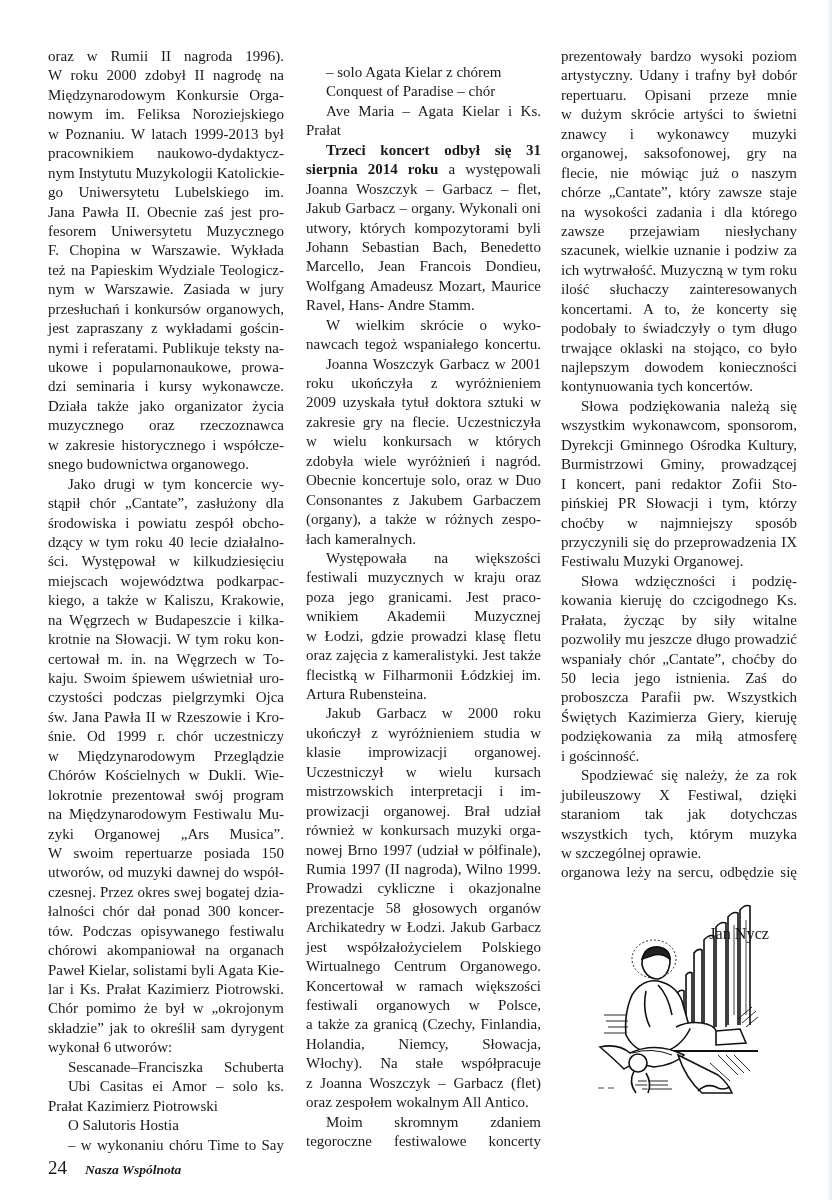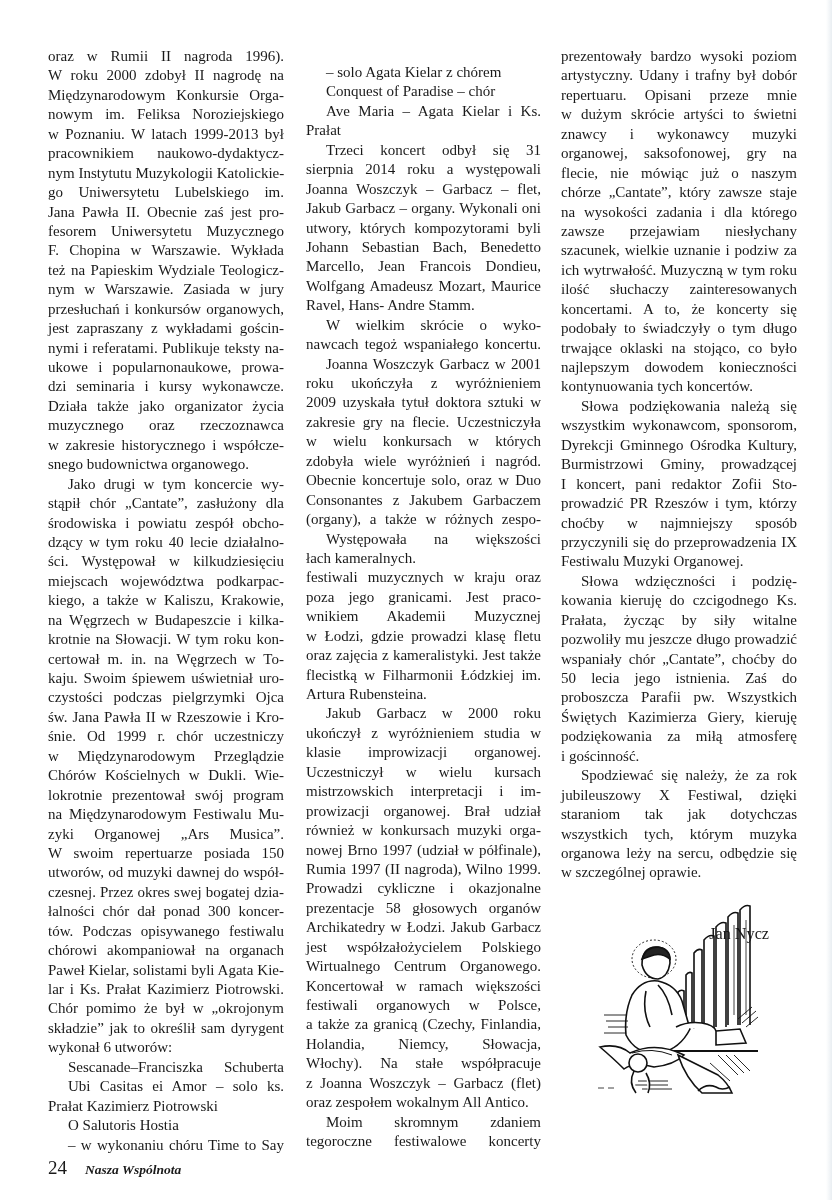--- a/index.html
+++ b/index.html
@@ -7,21 +7,21 @@
          font-family: "Liberation Serif", "DejaVu Serif", serif; color: #1a1a1a; }
   .col { position: absolute; top: 47px; width: 236px; font-size: 15px; line-height: 19.45px; }
   #col1 { left: 48px; }
   #col2 { left: 306px; width: 235px; margin-top: 16px; }
   #col3 { left: 561px; width: 236px; }
   .ln { display: block; white-space: nowrap; text-align: justify; text-align-last: justify; height: 19.45px; overflow: visible; }
   .ln.last { text-align-last: left; }
   .ln.ind { padding-left: 20px; }
   .ln.right { text-align: right; text-align-last: right; padding-right: 28px; }
   .it { }
-  .ln b { font-weight: normal; }
+  .ln b { font-weight: bold; }
   #footer { position: absolute; left: 48px; top: 1157px; font-size: 19px; }
   #footer .pg { font-family: "Liberation Serif", serif; }
   #footer .mag { font-style: italic; font-weight: bold; font-size: 13.5px; margin-left: 18px; }
   #illustration { position: absolute; left: 598px; top: 895px; width: 200px; height: 200px; }
   #right-edge { position: absolute; right: 0; top: 0; width: 6px; height: 1200px;
                 background: linear-gradient(to right, #ffffff, #e9eef2); }
 </style>
 </head>
 <body>
 
@@ -102,22 +102,22 @@
     <span class="ln"><span>nawcach tegoż wspaniałego koncertu.</span></span>
     <span class="ln ind"><span>Joanna Woszczyk Garbacz w 2001</span></span>
     <span class="ln"><span>roku ukończyła z wyróżnieniem</span></span>
     <span class="ln"><span>2009 uzyskała tytuł doktora sztuki w</span></span>
     <span class="ln"><span>zakresie gry na flecie. Uczestniczyła</span></span>
     <span class="ln"><span>w wielu konkursach w których</span></span>
     <span class="ln"><span>zdobyła wiele wyróżnień i nagród.</span></span>
     <span class="ln"><span>Obecnie koncertuje solo, oraz w Duo</span></span>
     <span class="ln"><span>Consonantes z Jakubem Garbaczem</span></span>
     <span class="ln"><span>(organy), a także w różnych zespo-</span></span>
+    <span class="ln last"><span>łach kameralnych.</span></span>
     <span class="ln ind"><span>Występowała na większości</span></span>
-    <span class="ln last"><span>łach kameralnych.</span></span>
     <span class="ln"><span>festiwali muzycznych w kraju oraz</span></span>
     <span class="ln"><span>poza jego granicami. Jest praco-</span></span>
     <span class="ln"><span>wnikiem Akademii Muzycznej</span></span>
     <span class="ln"><span>w Łodzi, gdzie prowadzi klasę fletu</span></span>
     <span class="ln"><span>oraz zajęcia z kameralistyki. Jest także</span></span>
     <span class="ln"><span>flecistką w Filharmonii Łódzkiej im.</span></span>
     <span class="ln last"><span>Artura Rubensteina.</span></span>
     <span class="ln ind"><span>Jakub Garbacz w 2000 roku</span></span>
     <span class="ln"><span>ukończył z wyróżnieniem studia w</span></span>
     <span class="ln"><span>klasie improwizacji organowej.</span></span>
@@ -159,40 +159,40 @@
     <span class="ln"><span>koncertami. A to, że koncerty się</span></span>
     <span class="ln"><span>podobały to świadczyły o tym długo</span></span>
     <span class="ln"><span>trwające oklaski na stojąco, co było</span></span>
     <span class="ln"><span>najlepszym dowodem konieczności</span></span>
     <span class="ln last"><span>kontynuowania tych koncertów.</span></span>
     <span class="ln ind"><span>Słowa podziękowania należą się</span></span>
     <span class="ln"><span>wszystkim wykonawcom, sponsorom,</span></span>
     <span class="ln"><span>Dyrekcji Gminnego Ośrodka Kultury,</span></span>
     <span class="ln"><span>Burmistrzowi Gminy, prowadzącej</span></span>
     <span class="ln"><span>I koncert, pani redaktor Zofii Sto-</span></span>
-    <span class="ln"><span>prowadzić PR Rzeszów i tym, którzy</span></span>
+    <span class="ln"><span>pińskiej PR Słowacji i tym, którzy</span></span>
     <span class="ln"><span>choćby w najmniejszy sposób</span></span>
     <span class="ln"><span>przyczynili się do przeprowadzenia IX</span></span>
     <span class="ln last"><span>Festiwalu Muzyki Organowej.</span></span>
     <span class="ln ind"><span>Słowa wdzięczności i podzię-</span></span>
     <span class="ln"><span>kowania kieruję do czcigodnego Ks.</span></span>
     <span class="ln"><span>Prałata, życząc by siły witalne</span></span>
     <span class="ln"><span>pozwoliły mu jeszcze długo prowadzić</span></span>
     <span class="ln"><span>wspaniały chór „Cantate”, choćby do</span></span>
     <span class="ln"><span>50 lecia jego istnienia. Zaś do</span></span>
     <span class="ln"><span>proboszcza Parafii pw. Wszystkich</span></span>
     <span class="ln"><span>Świętych Kazimierza Giery, kieruję</span></span>
     <span class="ln"><span>podziękowania za miłą atmosferę</span></span>
     <span class="ln last"><span>i gościnność.</span></span>
     <span class="ln ind"><span>Spodziewać się należy, że za rok</span></span>
     <span class="ln"><span>jubileuszowy X Festiwal, dzięki</span></span>
     <span class="ln"><span>staraniom tak jak dotychczas</span></span>
     <span class="ln"><span>wszystkich tych, którym muzyka</span></span>
+    <span class="ln last"><span>w szczególnej oprawie.</span></span>
     <span class="ln"><span>organowa leży na sercu, odbędzie się</span></span>
-    <span class="ln last"><span>w szczególnej oprawie.</span></span>
   </div>
 
 <div id="author-wrap" style="position:absolute; left:561px; top:925px; width:236px;">
   <div class="ln right it" style="font-size:16.2px;">Jan Nycz</div>
 </div>
 
 <div id="illustration">
   <svg width="200" height="200" viewBox="0 0 200 200" xmlns="http://www.w3.org/2000/svg" stroke="#111" fill="none" stroke-width="1.6">
 
     <g>

